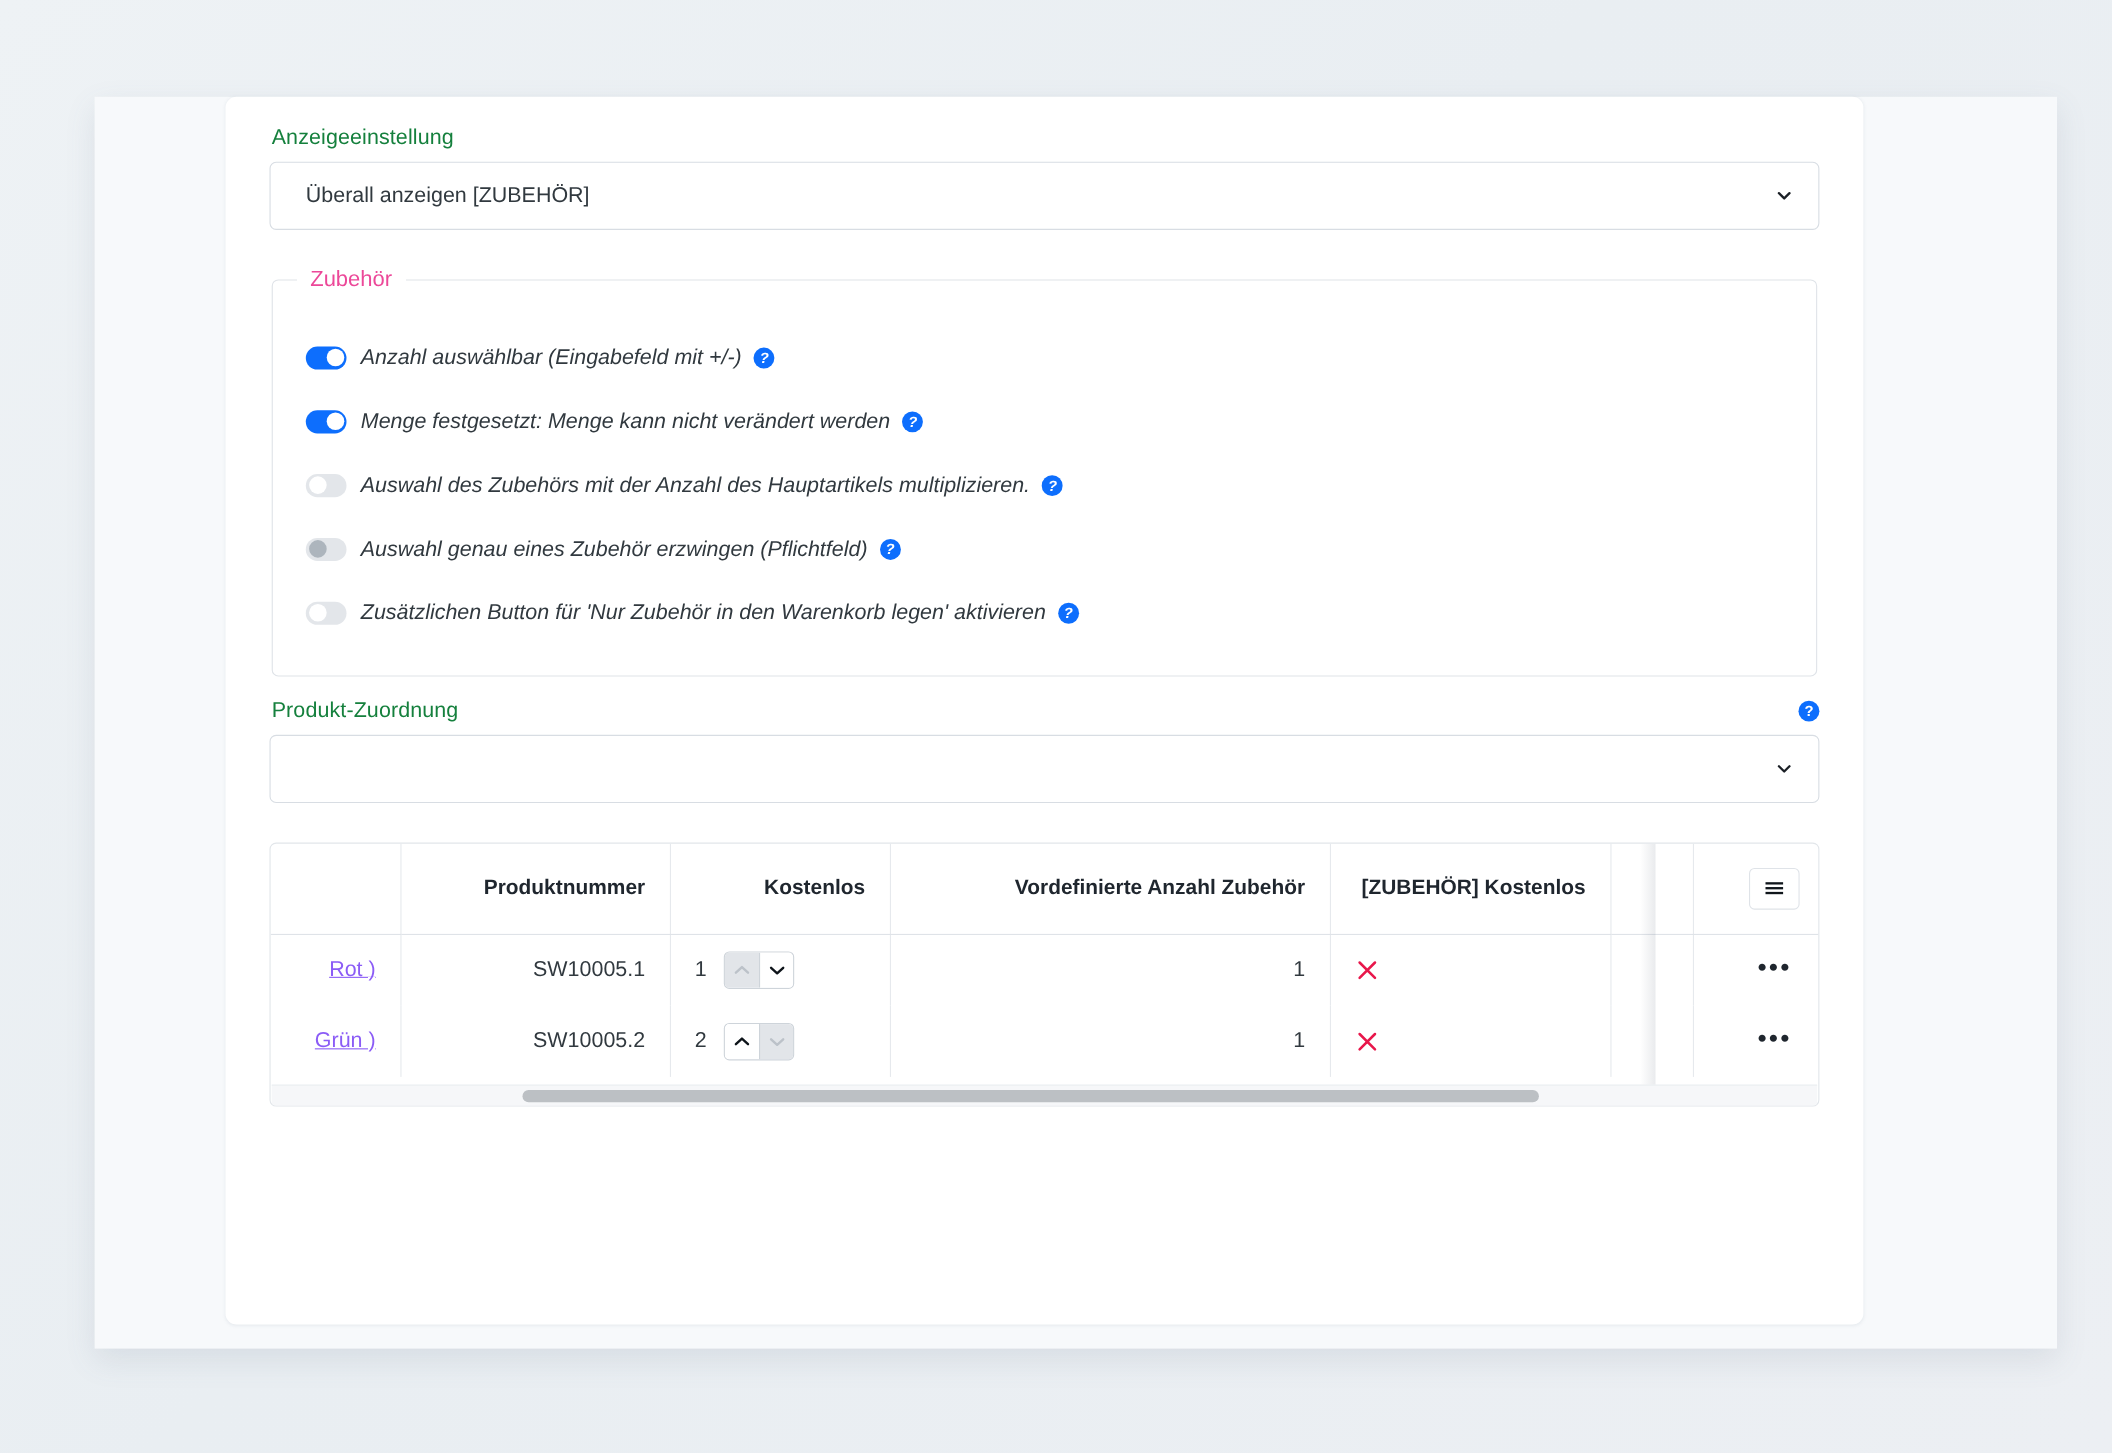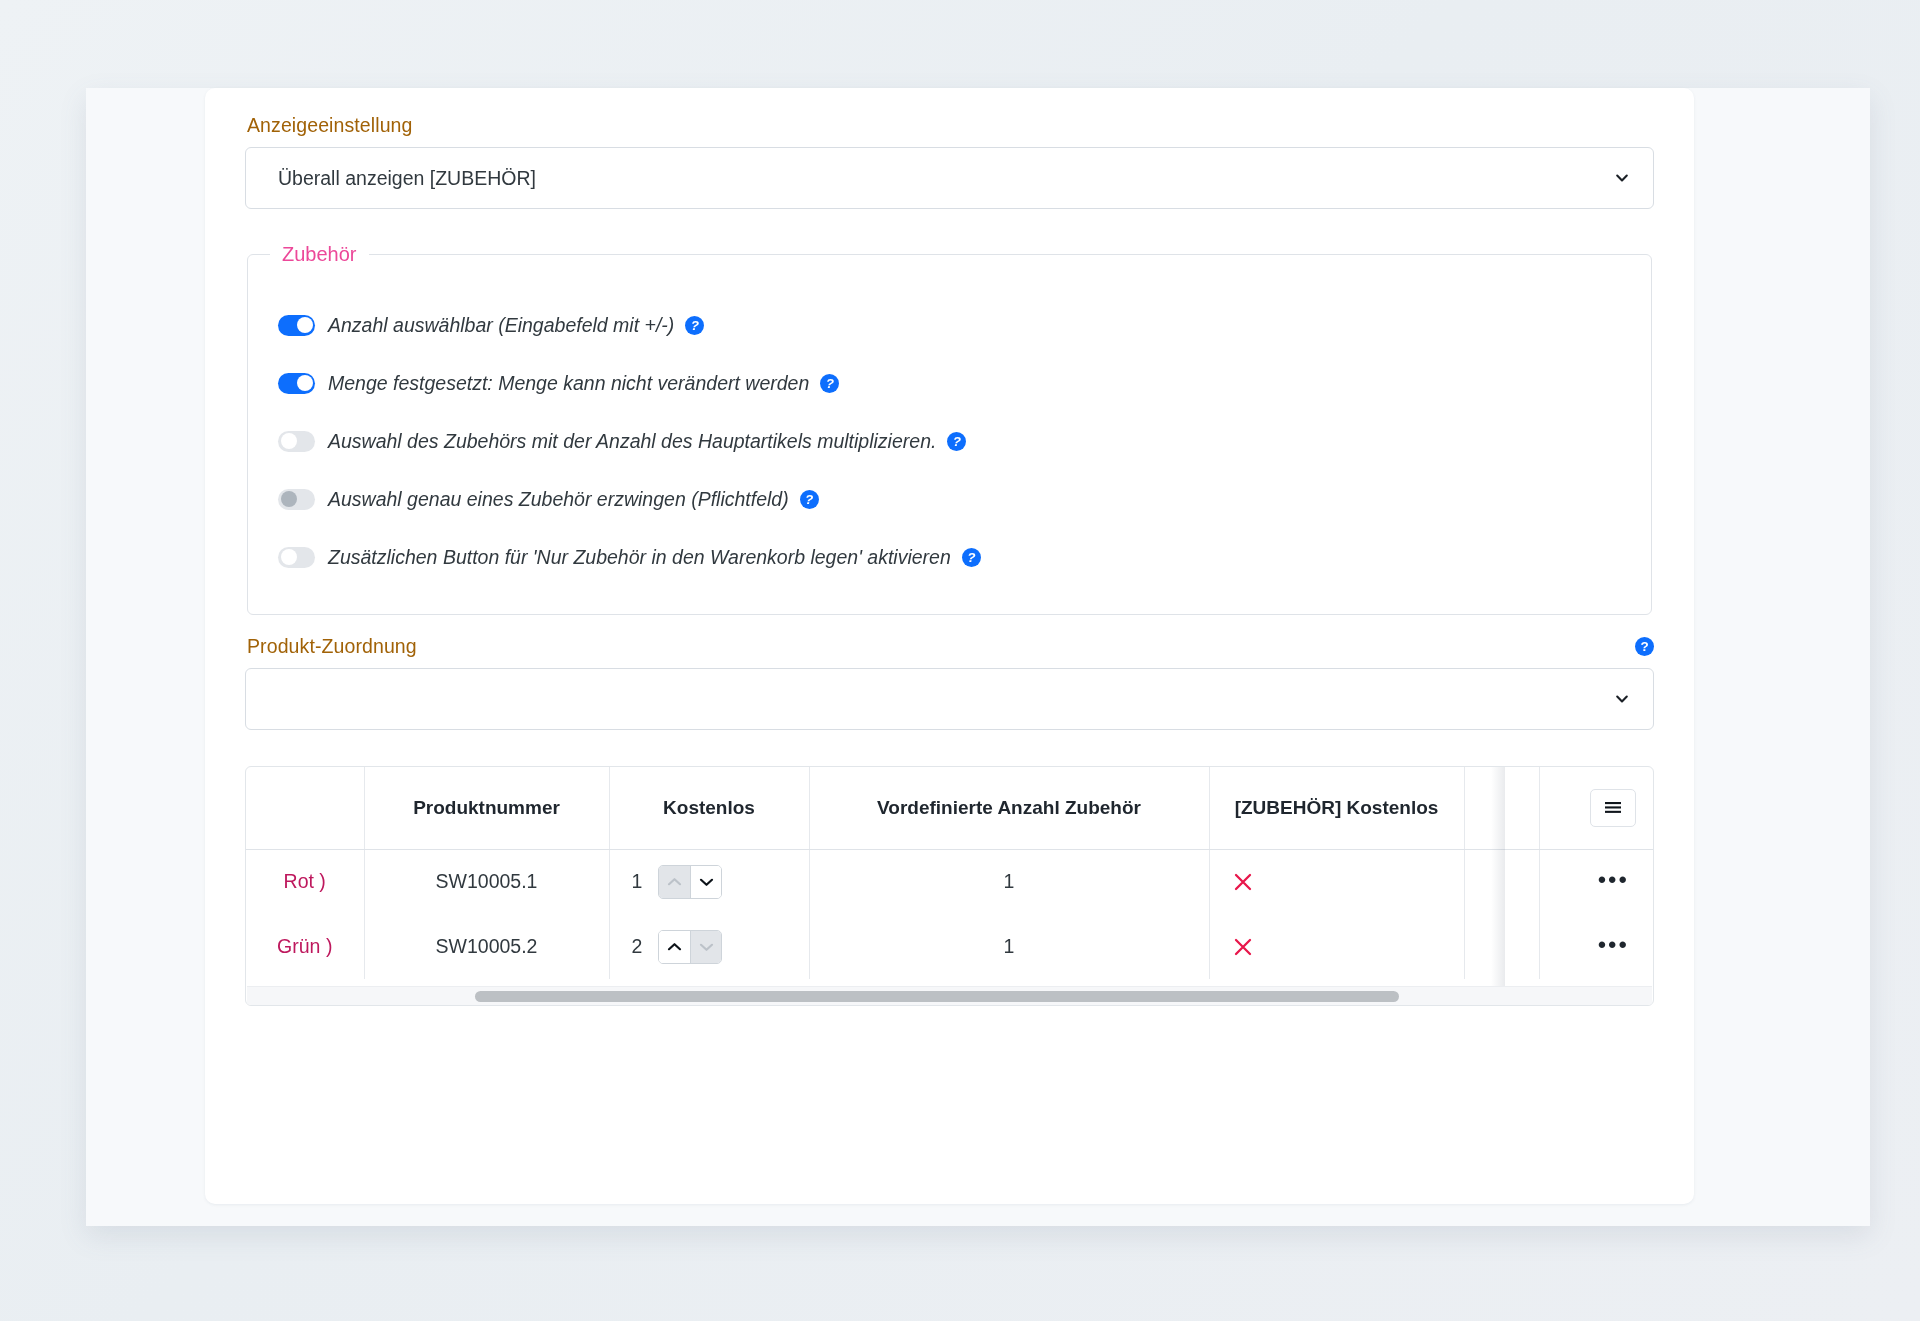--- a/index.html
+++ b/index.html
@@ -26,21 +26,21 @@
     left: 205px; top: 88px;
     width: 1489px; height: 1116px;
     background: #ffffff;
     border-radius: 10px;
     box-shadow: 0 1px 3px rgba(100,115,135,.10);
     padding: 26px 40px 0 40px;
   }
 
   .field-label {
     font-size: 19.5px;
-    color: #a16207;
+    color: #15803d;
     letter-spacing: .1px;
     margin: 0 0 10px 2px;
     display: block;
   }
 
   
   .select-box {
     position: relative;
     height: 62px;
     border: 1px solid #d8dde3;
@@ -146,21 +146,21 @@
     background: #fff;
   }
   table.grid {
     border-collapse: collapse;
     table-layout: fixed;
     width: 100%;
   }
   table.grid th, table.grid td {
     border-right: 1px solid #e6e9ed;
     padding: 0 22px;
-    text-align: center;
+    text-align: right;
     vertical-align: middle;
   }
   table.grid thead th {
     height: 82px;
     font-size: 19px;
     font-weight: bold;
     color: #1f262e;
     border-bottom: 1px solid #dfe3e8;
     white-space: nowrap;
   }
@@ -171,21 +171,21 @@
   }
   table.grid tbody tr + tr td { }
   .col-name { width: 118px; color:#b9c2cc !important; }
   .col-pnum { width: 245px; }
   .col-pos  { width: 200px; }
   .col-vor  { width: 400px; }
   .col-kost { width: 255px; }
   .col-gap  { width: 75px; }
   .col-act  { width: 148px; border-right: none !important; }
 
-  .name-cut { color: #be185d; font-size: 19.5px; }
+  .name-cut { color: #8b5cf6; font-size: 19.5px; text-decoration: underline; }
 
   
   .pos-cell { display: flex; align-items: center; }
   .pos-num { margin-right: 16px; }
   .stepper {
     display: flex;
     border: 1px solid #ced4da;
     border-radius: 5px;
     overflow: hidden;
     height: 34px;

